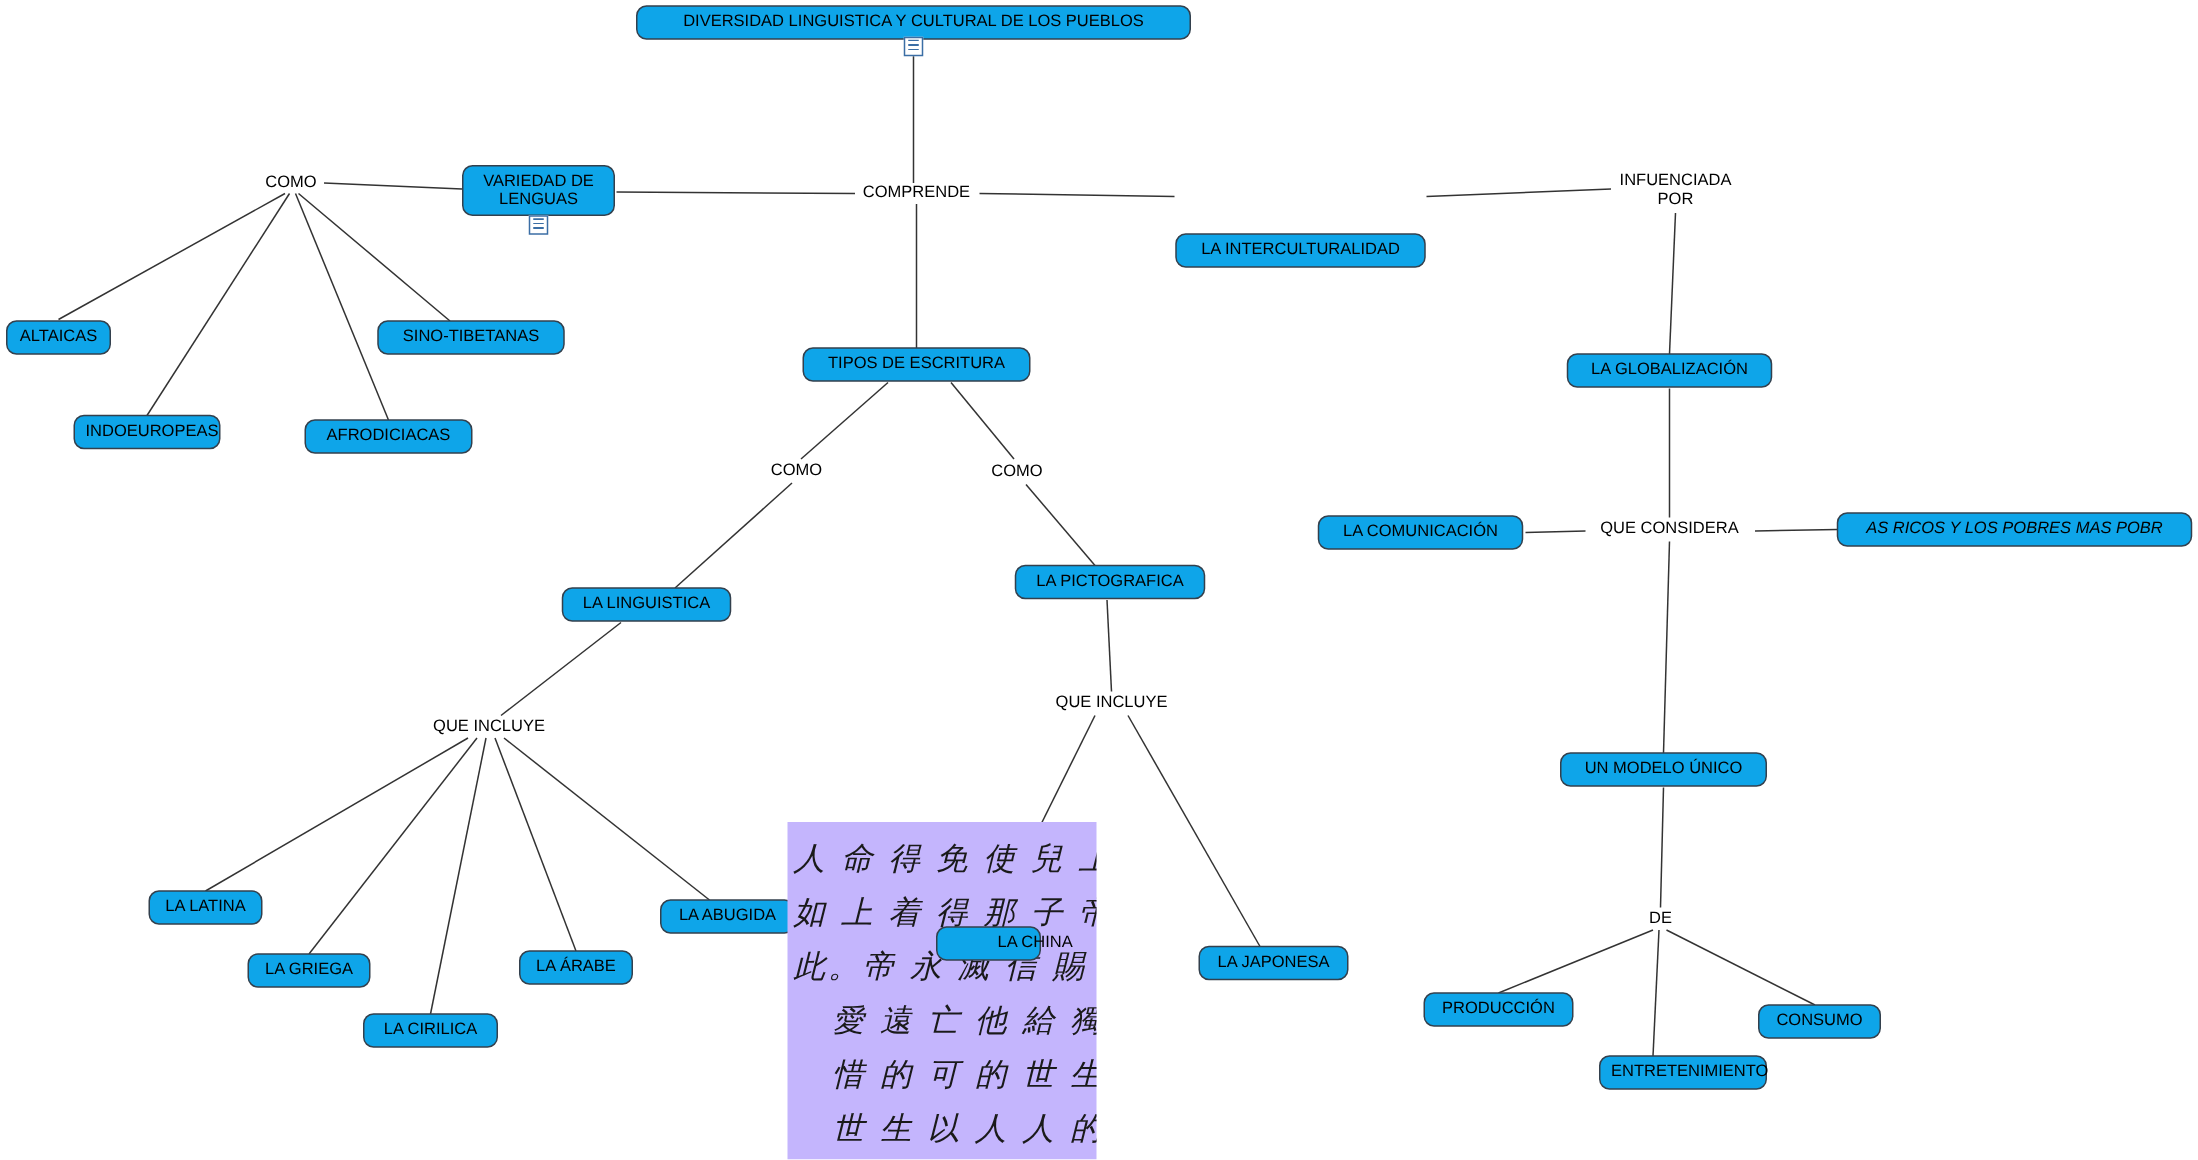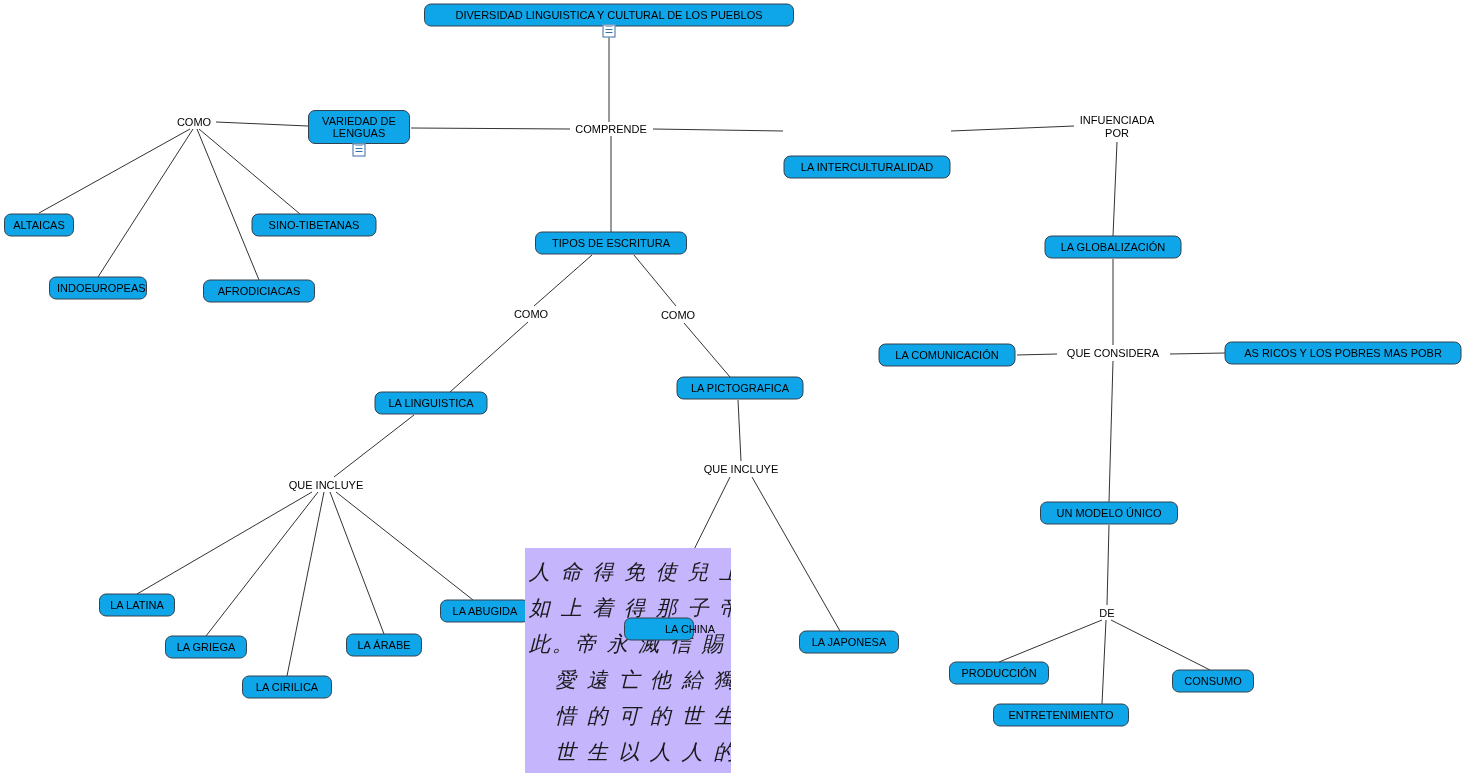--- a/index.html
+++ b/index.html
@@ -195,21 +195,21 @@
   </div>
 
   <div class="node" style="left:1113px; top:247px; width:137px;">
     <span>LA GLOBALIZACIÓN</span>
   </div>
 
   <div class="node" style="left:947px; top:355px; width:137px;">
     <span>LA COMUNICACIÓN</span>
   </div>
 
-  <div class="node" style="left:1343px; top:353px; width:237px;">
+  <div class="node" style="left:1343px; top:353px; width:237px;font-style:italic;">
     <span>AS RICOS Y LOS POBRES MAS POBR</span>
   </div>
 
   <div class="node" style="left:740px; top:388px; width:127px;">
     <span>LA PICTOGRAFICA</span>
   </div>
 
   <div class="node" style="left:431px; top:403px; width:113px;">
     <span>LA LINGUISTICA</span>
   </div>
@@ -256,21 +256,21 @@
   </div>
 
   <div class="node" style="left:999px; top:673px; width:100px;">
     <span>PRODUCCIÓN</span>
   </div>
 
   <div class="node" style="left:1213px; top:681px; width:82px;">
     <span>CONSUMO</span>
   </div>
 
-  <div class="node" style="left:1061px; top:715px; width:136px;">
+  <div class="node" style="left:1122px; top:715px; width:112px;">
     <span>ENTRETENIMIENTO</span>
   </div>
 
   <div class="label" style="left:194px; top:122px;">
     <span>COMO</span>
   </div>
 
   <div class="label" style="left:611px; top:129px;text-align:center;">
     <span>COMPRENDE</span>
   </div>

